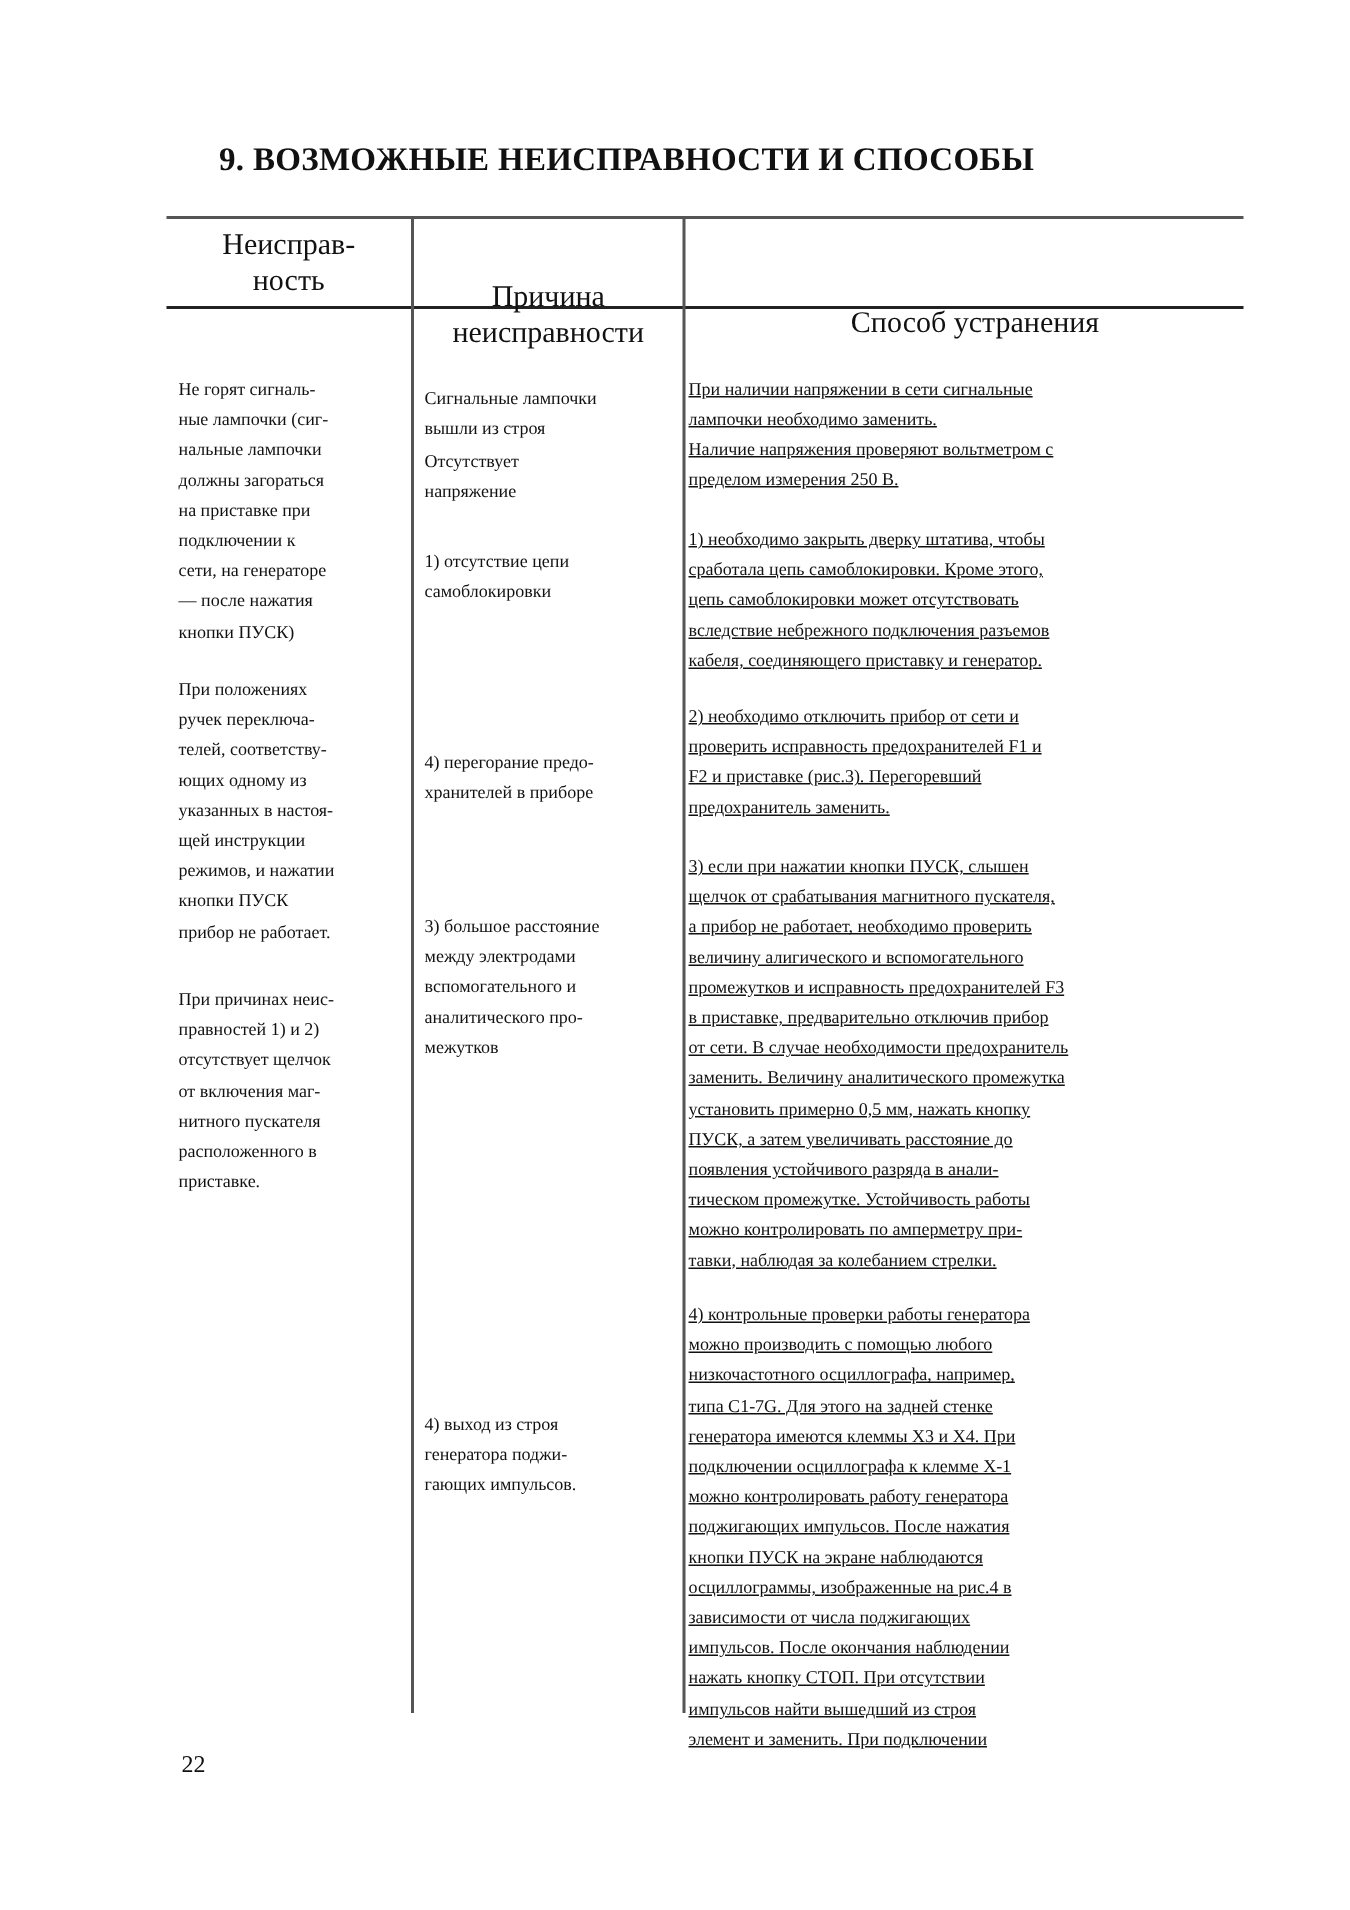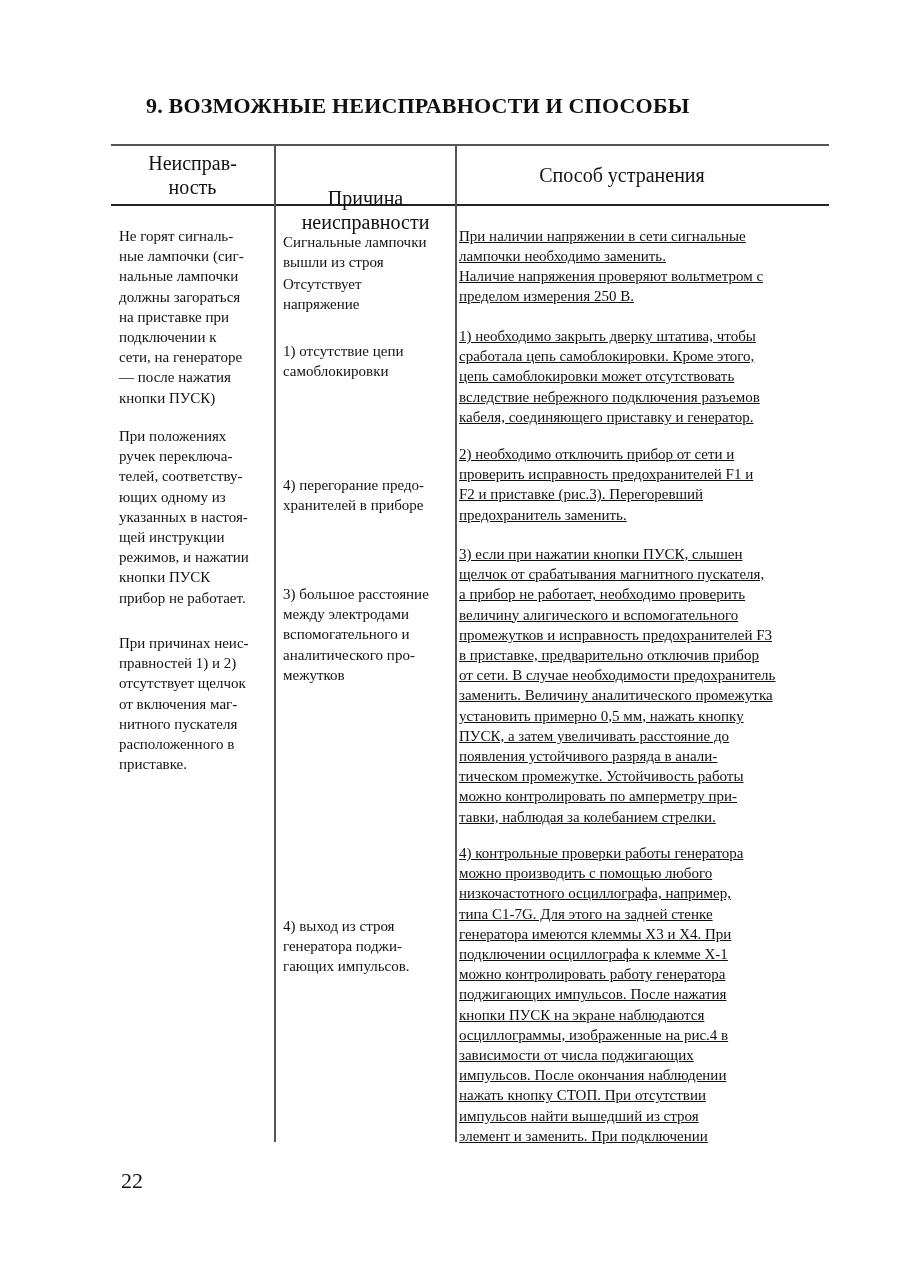--- a/index.html
+++ b/index.html
@@ -19,30 +19,31 @@
   .hline.bot { top: 204px; background: #222222; }
   .vline { position: absolute; width: 1.5px; background: #555555; top: 145px; height: 997px; }
   .vline.v1 { left: 274px; }
   .vline.v2 { left: 455px; }
   .hcell {
     position: absolute; top: 146px; height: 58px; display: flex; align-items: center;
     justify-content: center; text-align: center; font-size: 20px; line-height: 24px;
   }
   .hcell.c1 { left: 111px; width: 163px; }
   .hcell.c2 { left: 276px; width: 179px; margin-top: 35px; }
-  .hcell.c3 { left: 436px; width: 372px; }
+  .hcell.c3 { left: 464px; width: 372px; margin-top: 40px; }
   .col {
-    position: absolute; font-size: 15px; line-height: 20.2px; text-align: justify;
+    position: absolute; font-size: 12px; line-height: 20.2px; text-align: justify;
     hyphens: manual;
+    margin-top: 23px;
   }
   .col p { margin: 0; white-space: pre-line; text-align: justify; text-align-last: left; }
   .c1b { left: 119px; width: 149px; }
   .c2b { left: 283px; width: 164px; }
   .c3b { left: 459px; width: 368px; text-decoration: underline; }
-  .page-num { position: absolute; left: 121px; top: 1168px; font-size: 22px; }
+  .page-num { position: absolute; left: 121px; top: 1168px; font-size: 16px; }
 </style>
 </head>
 <body>
 
 <div class="title">
   <span class="l1">9. ВОЗМОЖНЫЕ НЕИСПРАВНОСТИ И СПОСОБЫ</span>
 </div>
 
 <div>
   <div class="hline top"></div>

